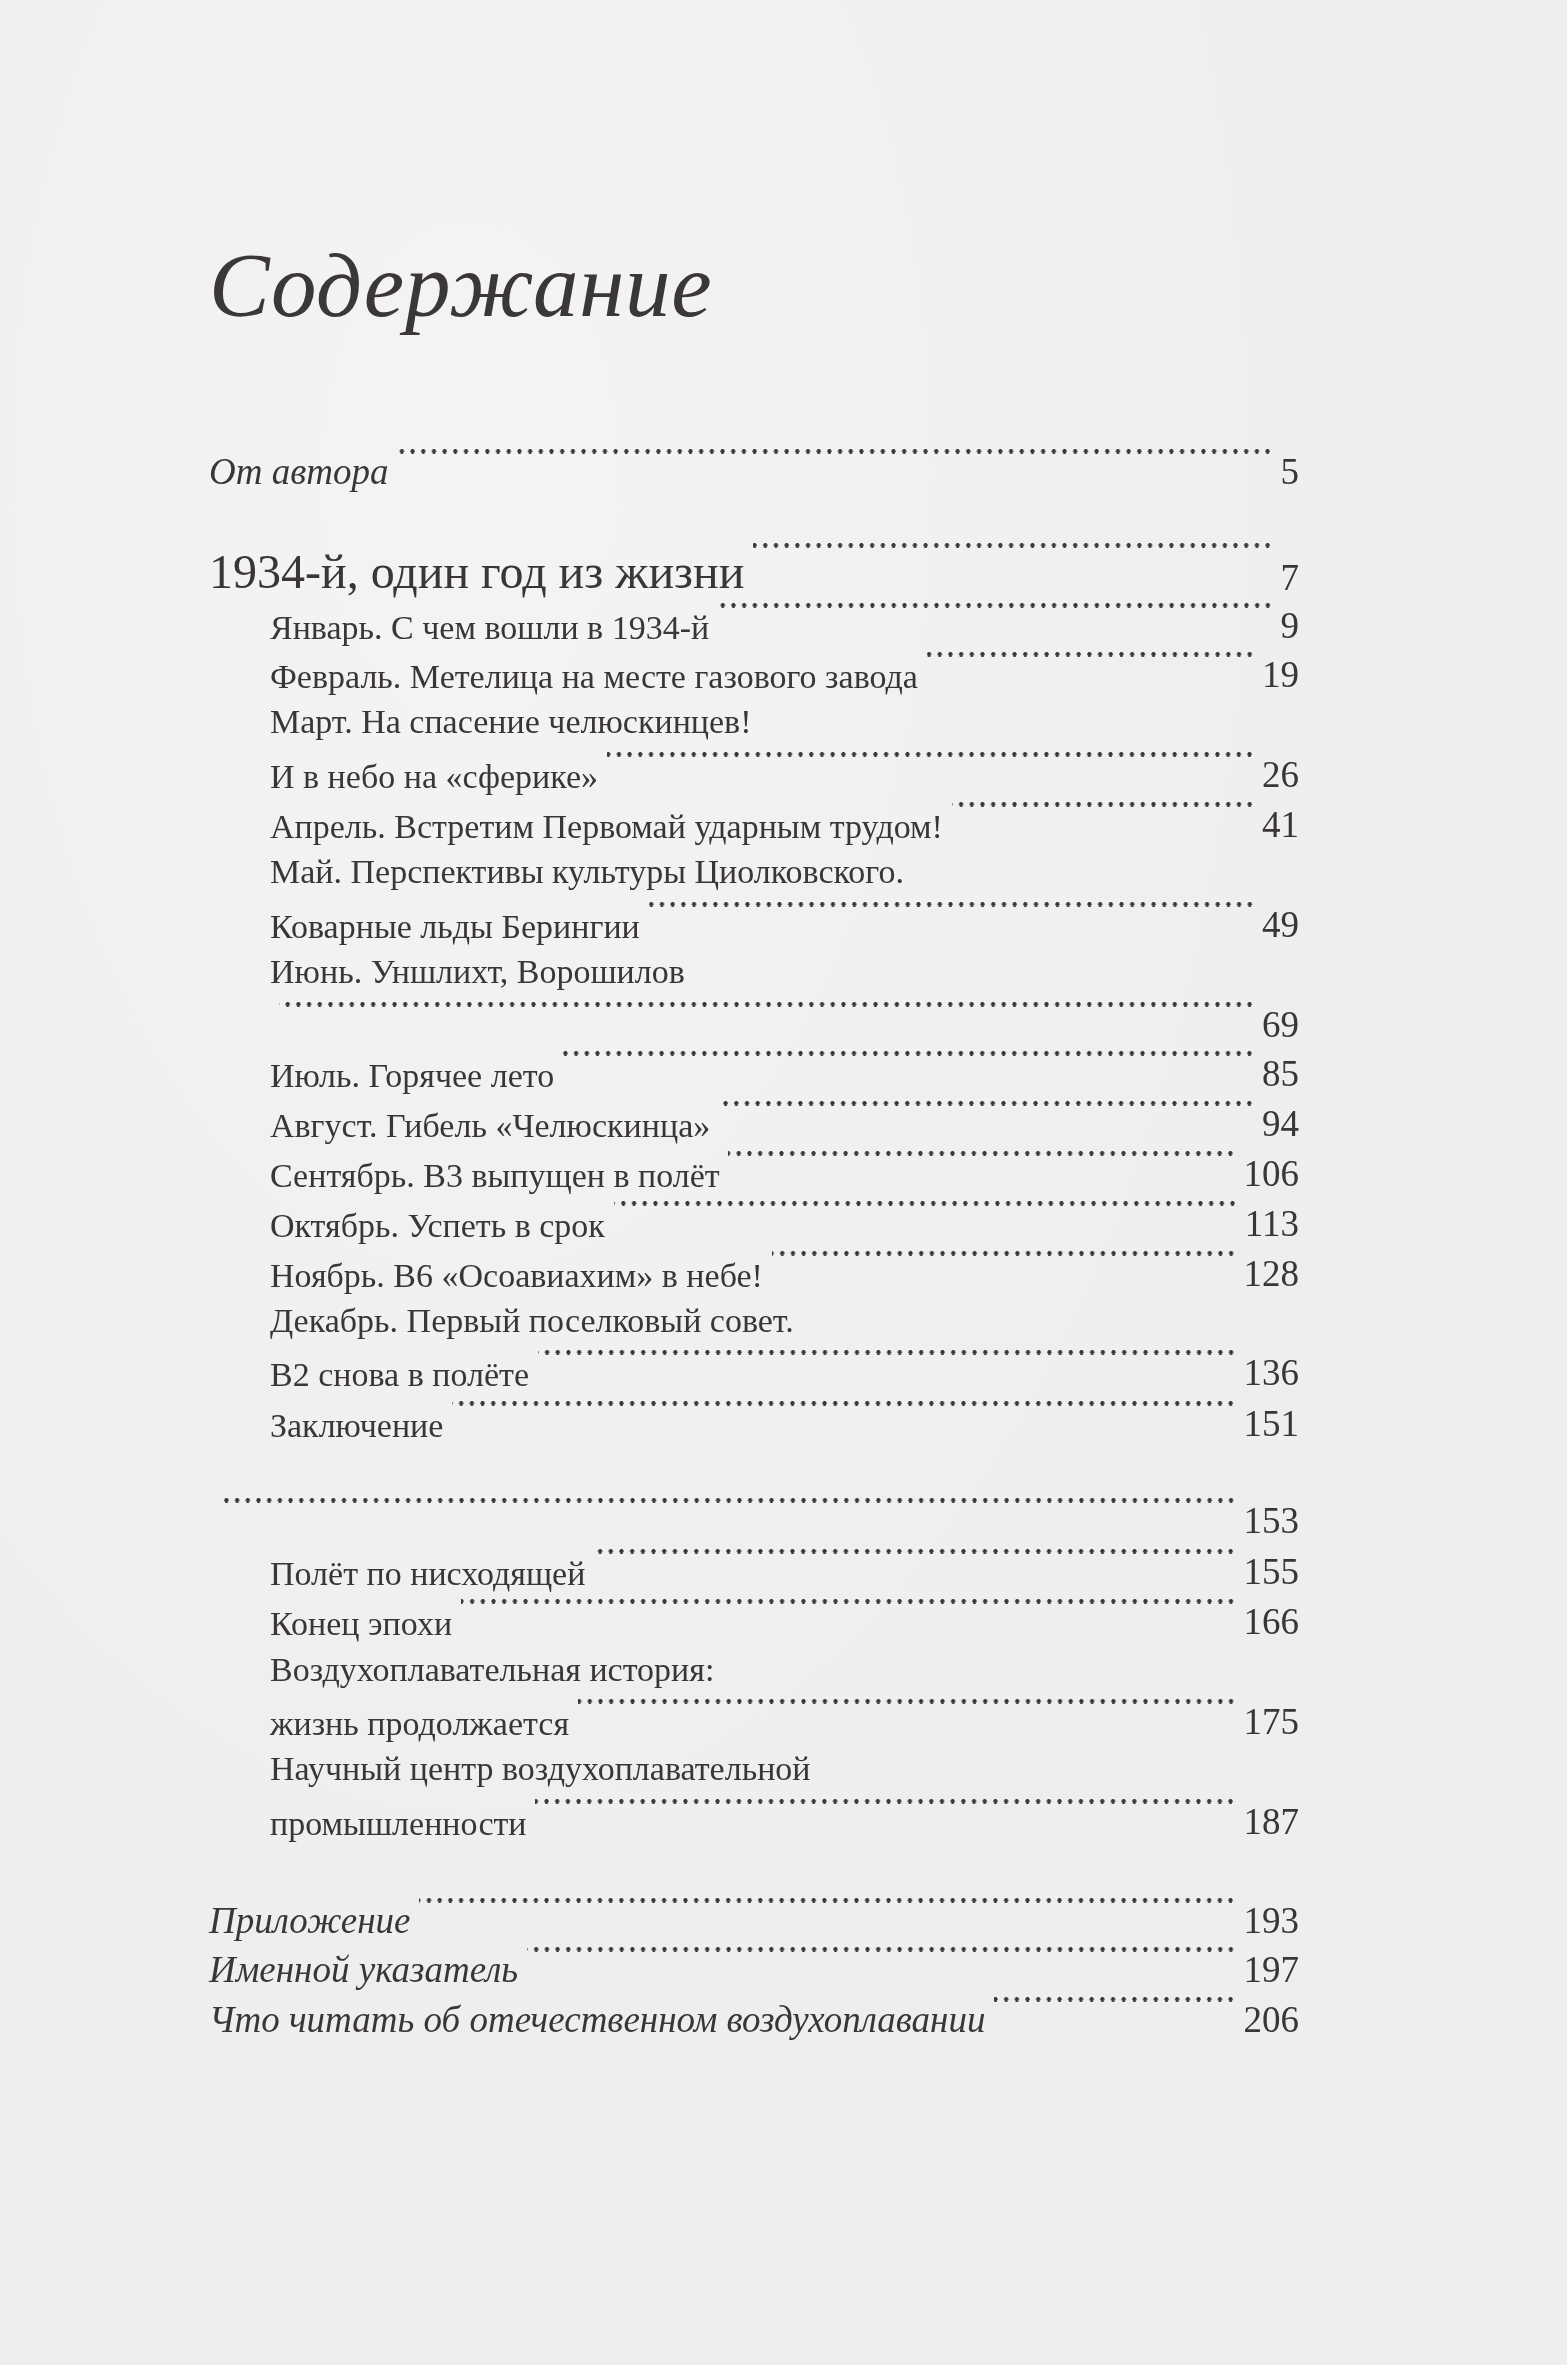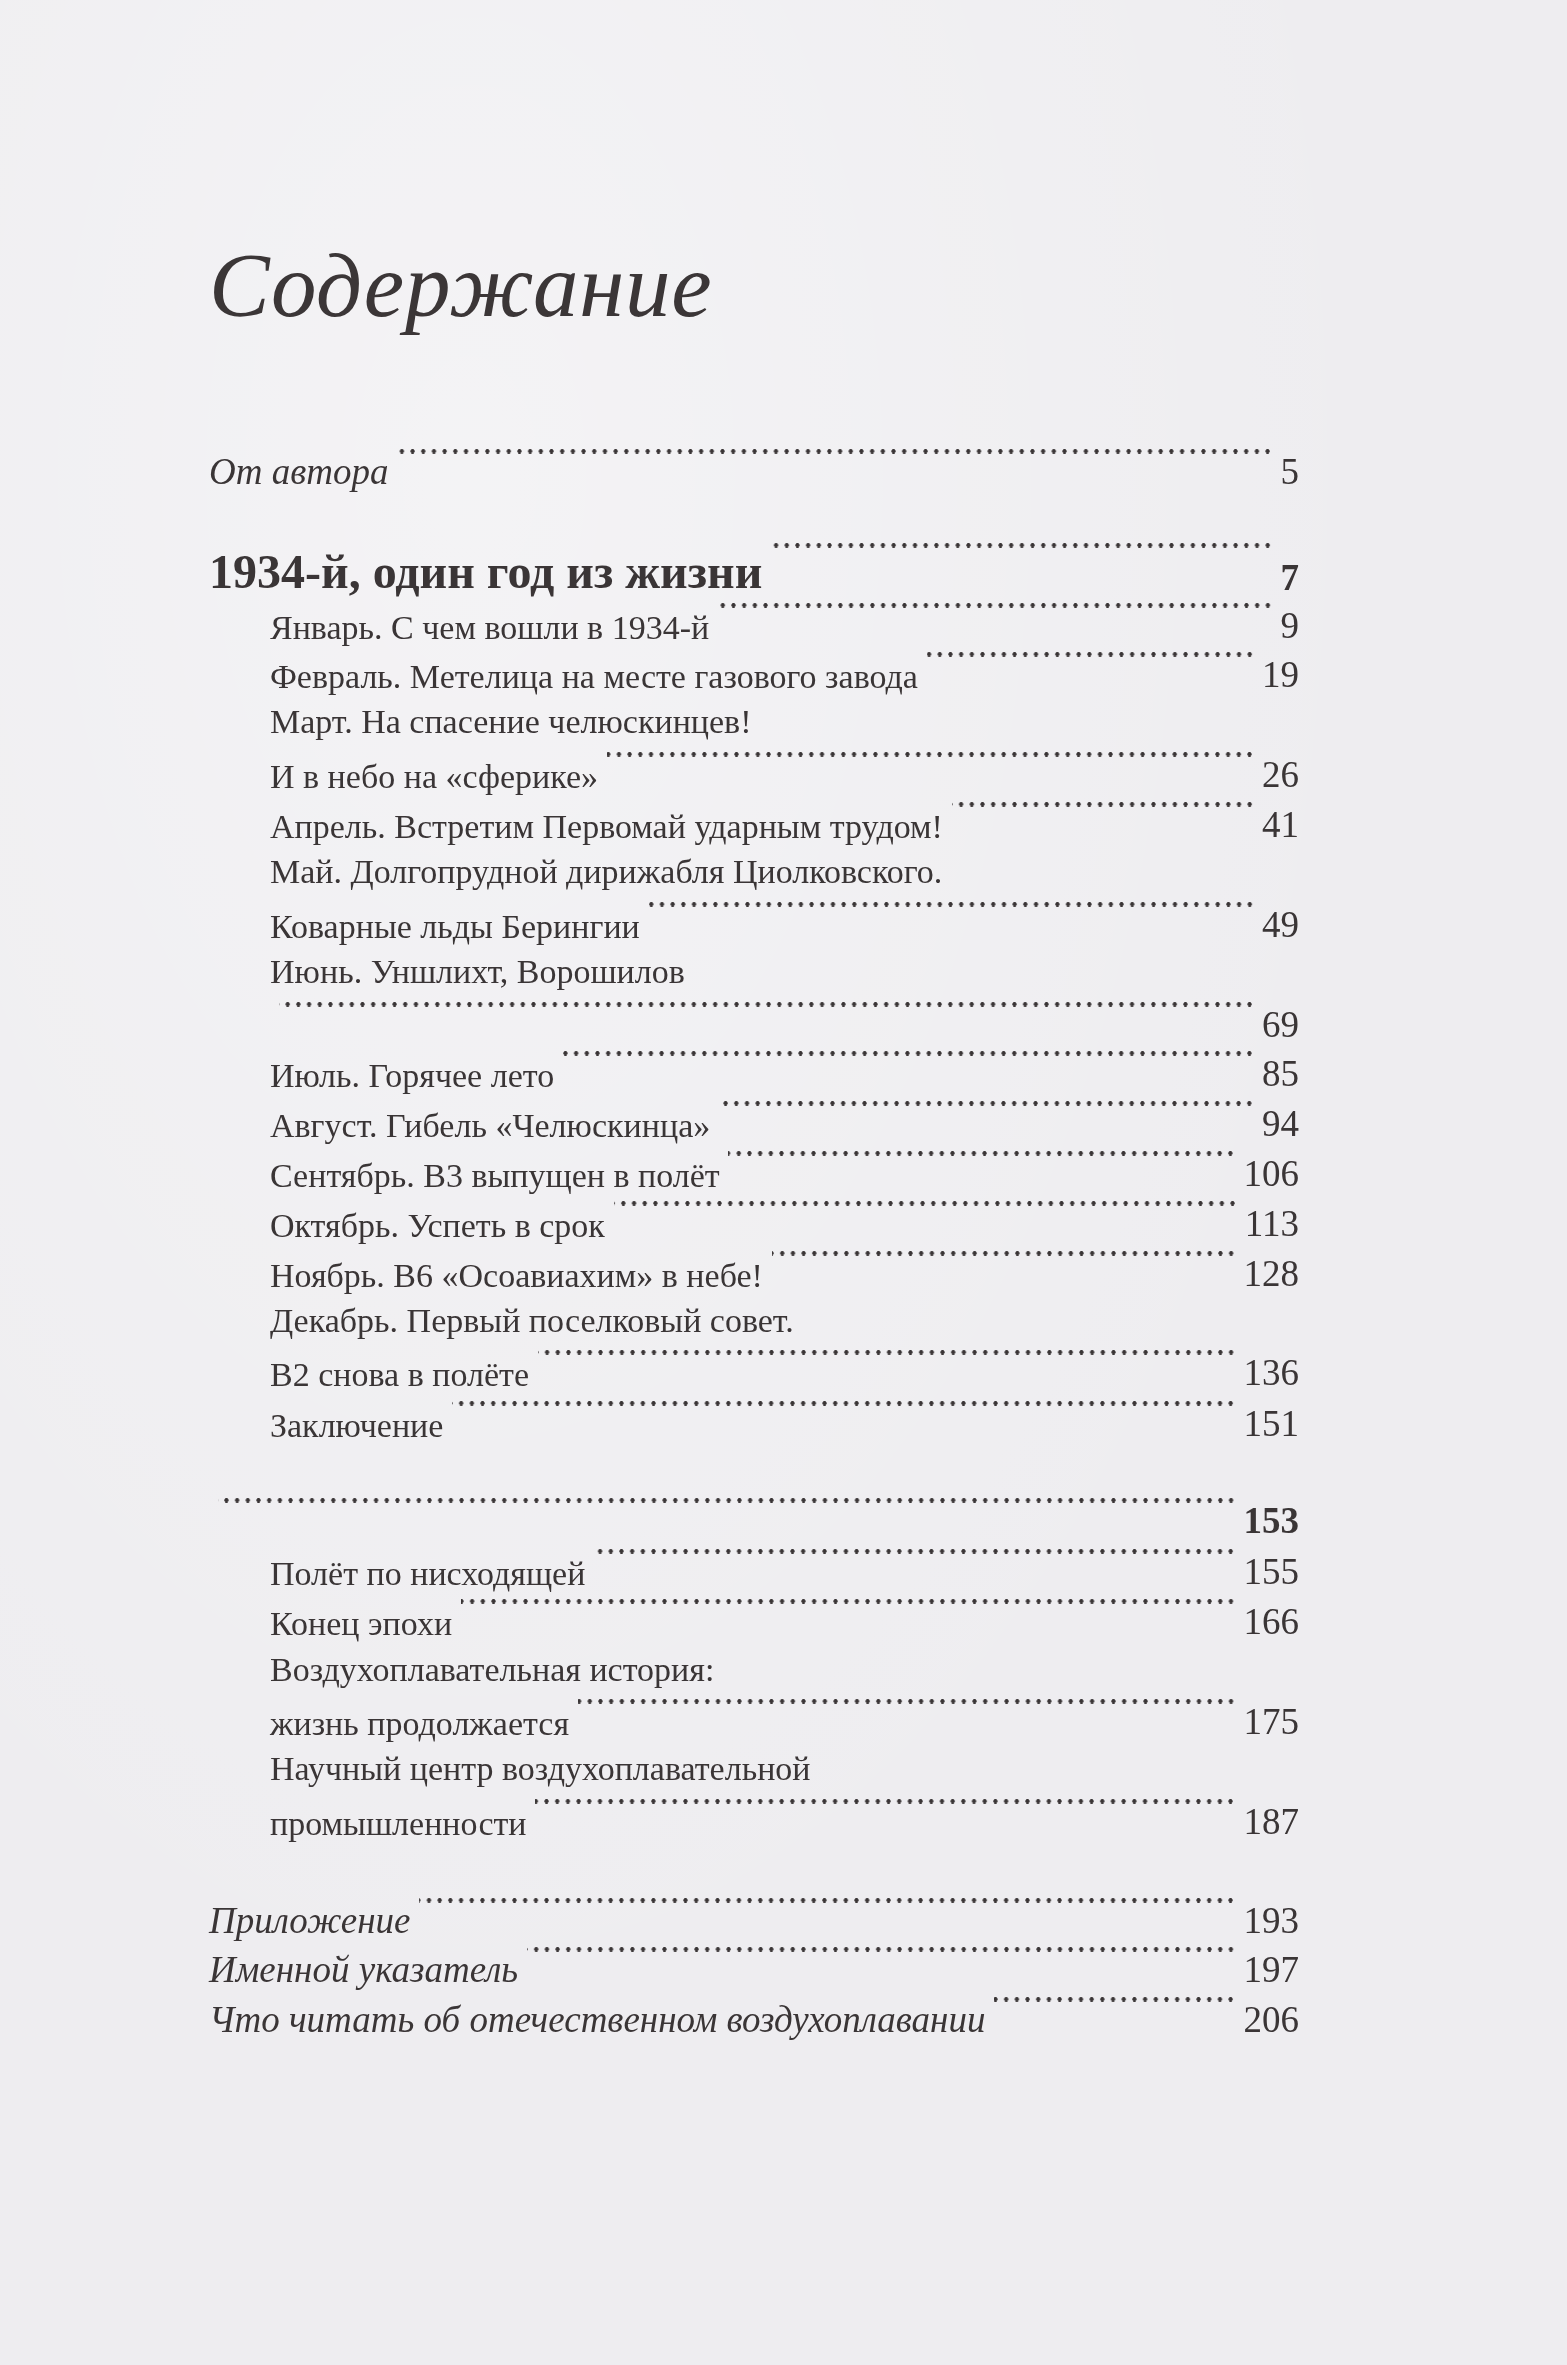--- a/index.html
+++ b/index.html
@@ -48,21 +48,21 @@
     background-position: right center;
     align-self: baseline;
     position: relative;
     top: -0.7px;
   }
   .row .page-num { flex: 0 0 auto; text-align: right; }
 
   
   .row.matter { left: 209px; width: 1090px; font-size: 37px; font-style: italic; }
   
-  .row.part { left: 209px; width: 1090px; font-size: 48px; font-weight: bold; }
+  .row.part { left: 209px; width: 1090px; font-size: 48px; }
   .row.part .page-num { font-size: 37px; }
   
   .row.chapter { left: 270px; width: 1029px; font-size: 34px; }
   .row.chapter .page-num { font-size: 37px; }
   .row.chapter.cont { }
   .row.matter .page-num { font-style: normal; }
 </style>
 </head>
 <body>
 
@@ -105,21 +105,21 @@
       <span class="page-num">26</span>
     </div>
 
     <div class="row chapter" style="top:803px">
       <span class="label">Апрель. Встретим Первомай ударным трудом!</span>
       <span class="leader"></span>
       <span class="page-num">41</span>
     </div>
 
     <div class="row chapter" style="top:853px">
-      <span class="label">Май. Долгопрудной дирижабля Циолковского.</span>
+      <span class="label">Май. Перспективы культуры Циолковского.</span>
     </div>
     <div class="row chapter cont" style="top:903px">
       <span class="label">Коварные льды Берингии</span>
       <span class="leader"></span>
       <span class="page-num">49</span>
     </div>
 
     <div class="row chapter" style="top:953px">
       <span class="label">Июнь. Уншлихт, Ворошилов</span>
     </div>

